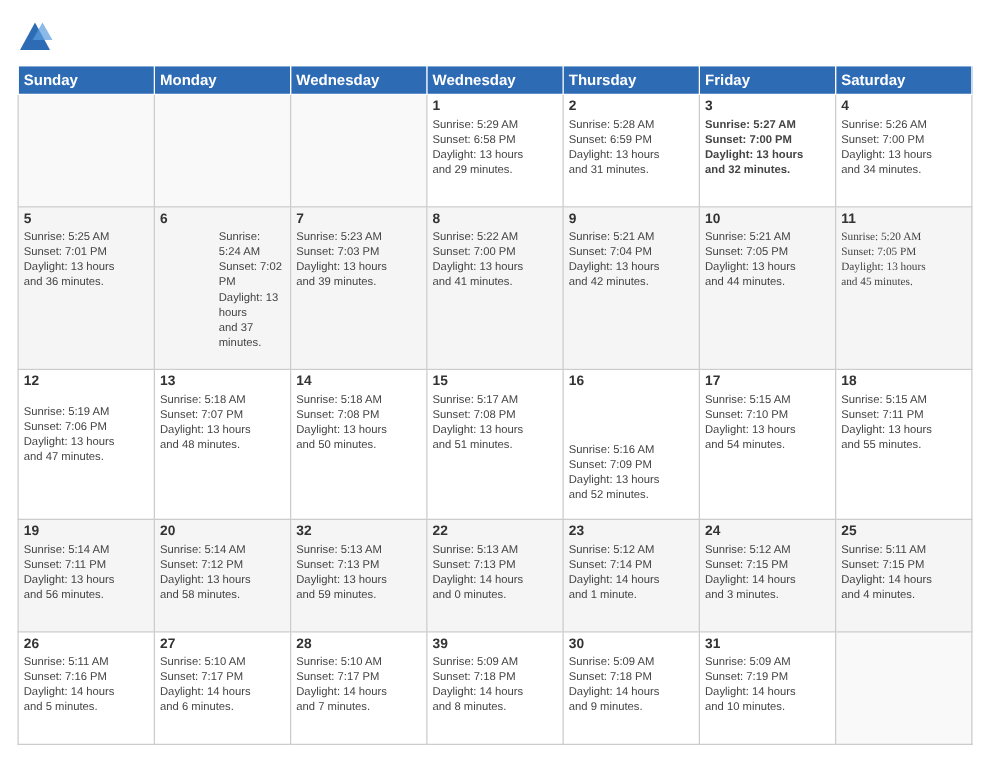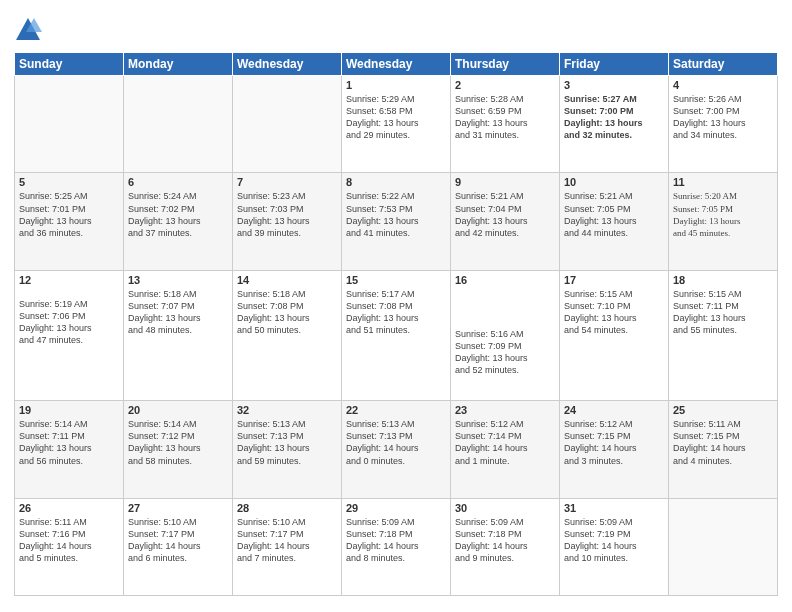--- a/index.html
+++ b/index.html
@@ -171,36 +171,36 @@
         <tr class="row-alt">
           <td>
             <div class="day-num">5</div>
             <div class="day-info" style="white-space: pre-line;">Sunrise: 5:25 AM
 Sunset: 7:01 PM
 Daylight: 13 hours
 and 36 minutes.</div>
           </td>
           <td>
             <div class="day-num">6</div>
-            <div class="day-info" style="white-space: pre-line;">Sunrise: 5:24 AM
+            <div class="day-info" style="white-space: pre-line; margin-left: 47px;">Sunrise: 5:24 AM
 Sunset: 7:02 PM
 Daylight: 13 hours
 and 37 minutes.</div>
           </td>
           <td>
             <div class="day-num">7</div>
             <div class="day-info" style="white-space: pre-line;">Sunrise: 5:23 AM
 Sunset: 7:03 PM
 Daylight: 13 hours
 and 39 minutes.</div>
           </td>
           <td>
             <div class="day-num">8</div>
             <div class="day-info" style="white-space: pre-line;">Sunrise: 5:22 AM
-Sunset: 7:53 PM
+Sunset: 7:00 PM
 Daylight: 13 hours
 and 41 minutes.</div>
           </td>
           <td>
             <div class="day-num">9</div>
             <div class="day-info" style="white-space: pre-line;">Sunrise: 5:21 AM
 Sunset: 7:04 PM
 Daylight: 13 hours
 and 42 minutes.</div>
           </td>
@@ -337,21 +337,21 @@
 and 6 minutes.</div>
           </td>
           <td>
             <div class="day-num">28</div>
             <div class="day-info" style="white-space: pre-line;">Sunrise: 5:10 AM
 Sunset: 7:17 PM
 Daylight: 14 hours
 and 7 minutes.</div>
           </td>
           <td>
-            <div class="day-num">29</div>
+            <div class="day-num">39</div>
             <div class="day-info" style="white-space: pre-line;">Sunrise: 5:09 AM
 Sunset: 7:18 PM
 Daylight: 14 hours
 and 8 minutes.</div>
           </td>
           <td>
             <div class="day-num">30</div>
             <div class="day-info" style="white-space: pre-line;">Sunrise: 5:09 AM
 Sunset: 7:18 PM
 Daylight: 14 hours

